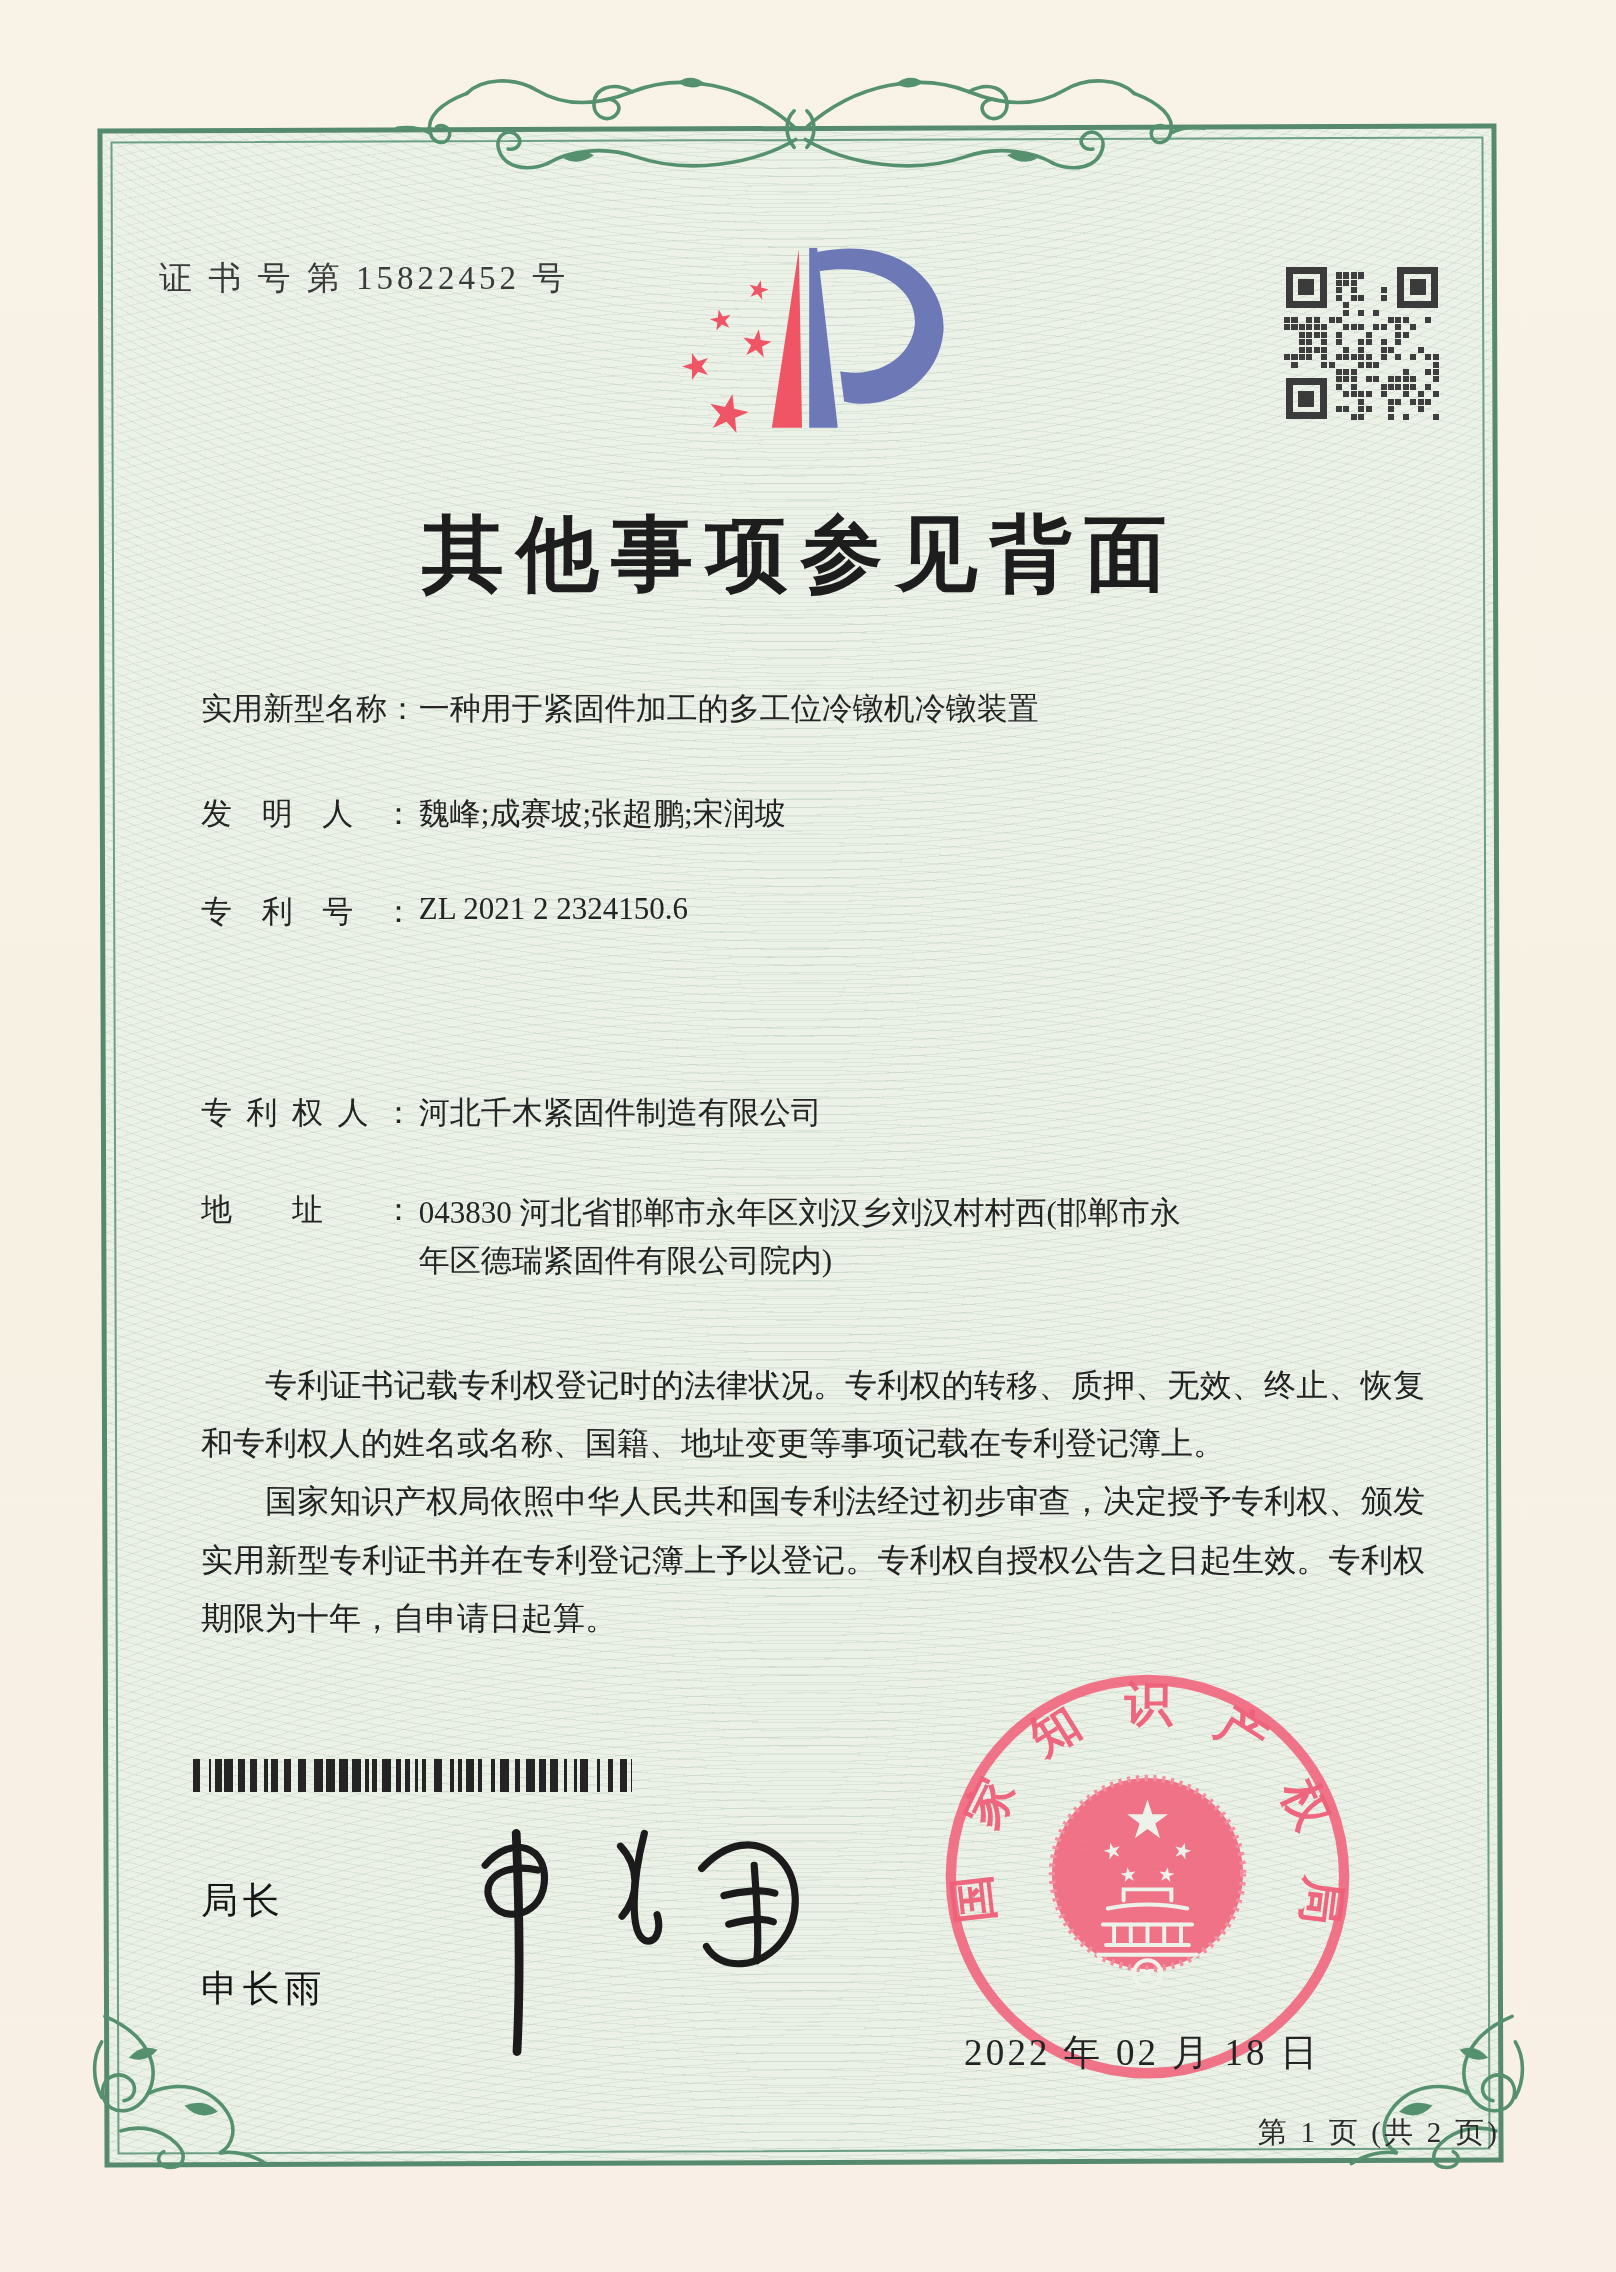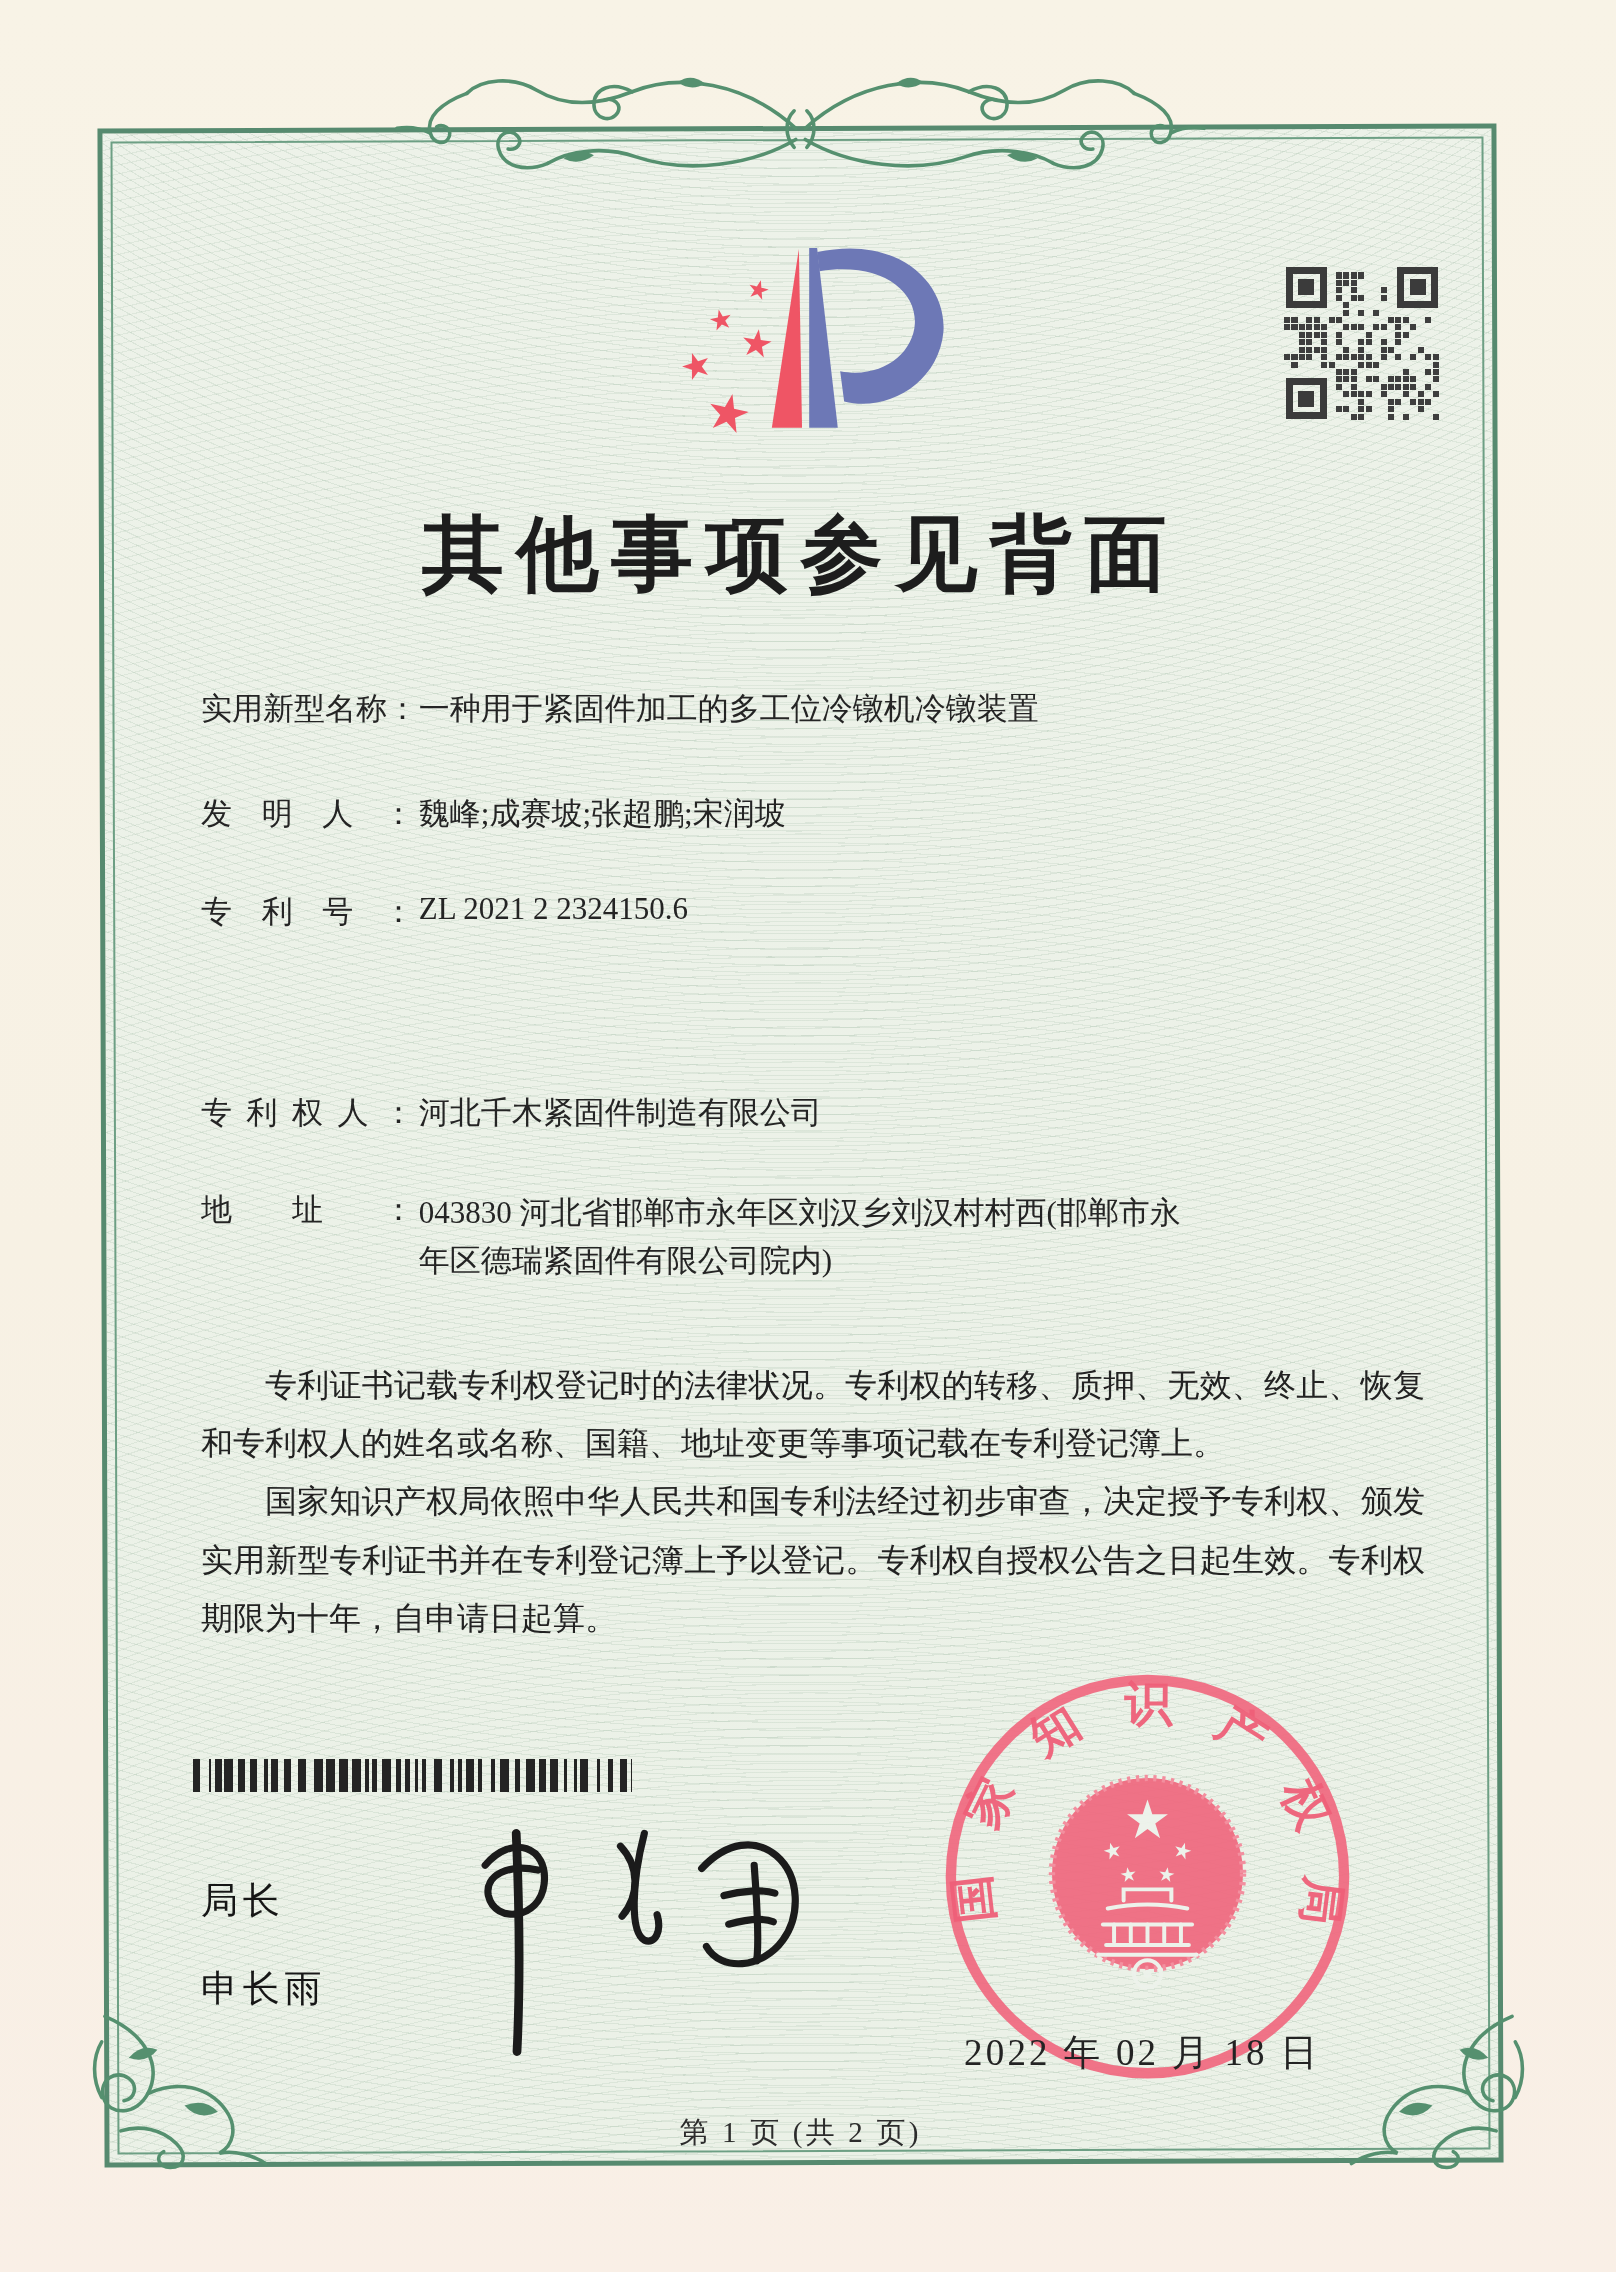--- a/index.html
+++ b/index.html
@@ -38,21 +38,21 @@
          text-align:justify;color:#222;}
   .paras p{margin:0;text-indent:2em;}
   
   .barcode{position:absolute;left:193px;top:1759px;width:441px;height:33px;}
   .bbar{position:absolute;top:0;height:33px;background:#242424;}
   .officer-title{position:absolute;left:201px;top:1876px;font-size:37px;color:#161616;
                  font-family:"Liberation Sans","DejaVu Sans",sans-serif;letter-spacing:4.8px;}
   .officer-name{position:absolute;left:201px;top:1964px;font-size:37px;color:#161616;
                 font-family:"Liberation Sans","DejaVu Sans",sans-serif;letter-spacing:4.8px;}
   .seal-date{position:absolute;left:964px;top:2028px;font-size:37px;letter-spacing:3.2px;color:#232323;z-index:6;}
-  .page-num{position:absolute;left:101px;top:2113px;width:1399px;text-align:center;font-size:29px;color:#2c2c2c;letter-spacing:3.2px;}
+  .page-num{position:absolute;left:101px;top:2113px;width:1399px;text-align:right;font-size:29px;color:#2c2c2c;letter-spacing:3.2px;}
   .back-note{position:absolute;left:101px;top:2211px;width:1399px;text-align:center;font-size:31px;color:#3f3f3f;letter-spacing:4.8px;}
   .seal-svg{z-index:5;}
 </style>
 </head>
 <body>
 
 <div class="page">
 
   <div class="frame">
     <div class="frame-inner"></div>
@@ -95,20 +95,21 @@
   </svg>
   <svg style="left:1337px;top:2010px;transform:scaleX(-1);" width="207" height="179" viewBox="0 0 260 225">
     <path class="orn" d="M40,8 C92,30 112,70 94,105 C80,132 46,134 38,110 C32,88 54,74 70,86 C82,95 78,112 64,114"></path>
     <path class="orn" d="M94,105 C132,88 170,96 192,126 C207,147 202,170 184,180 C202,176 226,182 242,193"></path>
     <path class="orn" d="M36,40 C24,60 24,88 36,110"></path>
     <path class="orn" d="M60,152 C84,144 112,150 130,168 C144,182 140,198 122,198 C108,198 102,184 114,178"></path>
     <path class="orn-f" d="M140,120 q26,-10 42,8 q-24,12 -42,-8 Z"></path>
     <path class="orn-f" d="M70,60 q16,-18 36,-10 q-14,18 -36,10 Z"></path>
   </svg>
 
+  <div class="cert-no">证 书 号 第 15822452 号</div>
 
   <svg style="left:651px;top:233px;" width="314" height="232" viewBox="0 0 395 292">
     <defs>
       <path id="star-shape" d="M0,-1 L0.2245,-0.309 L0.951,-0.309 L0.3633,0.118 L0.5878,0.809 L0,0.382 L-0.5878,0.809 L-0.3633,0.118 L-0.951,-0.309 L-0.2245,-0.309 Z"></path>
     </defs>
     <g fill="#ef5565">
       <use href="#star-shape" transform="translate(135,72) scale(13) rotate(14)"></use>
       <use href="#star-shape" transform="translate(88,110) scale(14) rotate(-12)"></use>
       <use href="#star-shape" transform="translate(133,140) scale(19) rotate(8)"></use>
       <use href="#star-shape" transform="translate(57,168) scale(18) rotate(-18)"></use>

